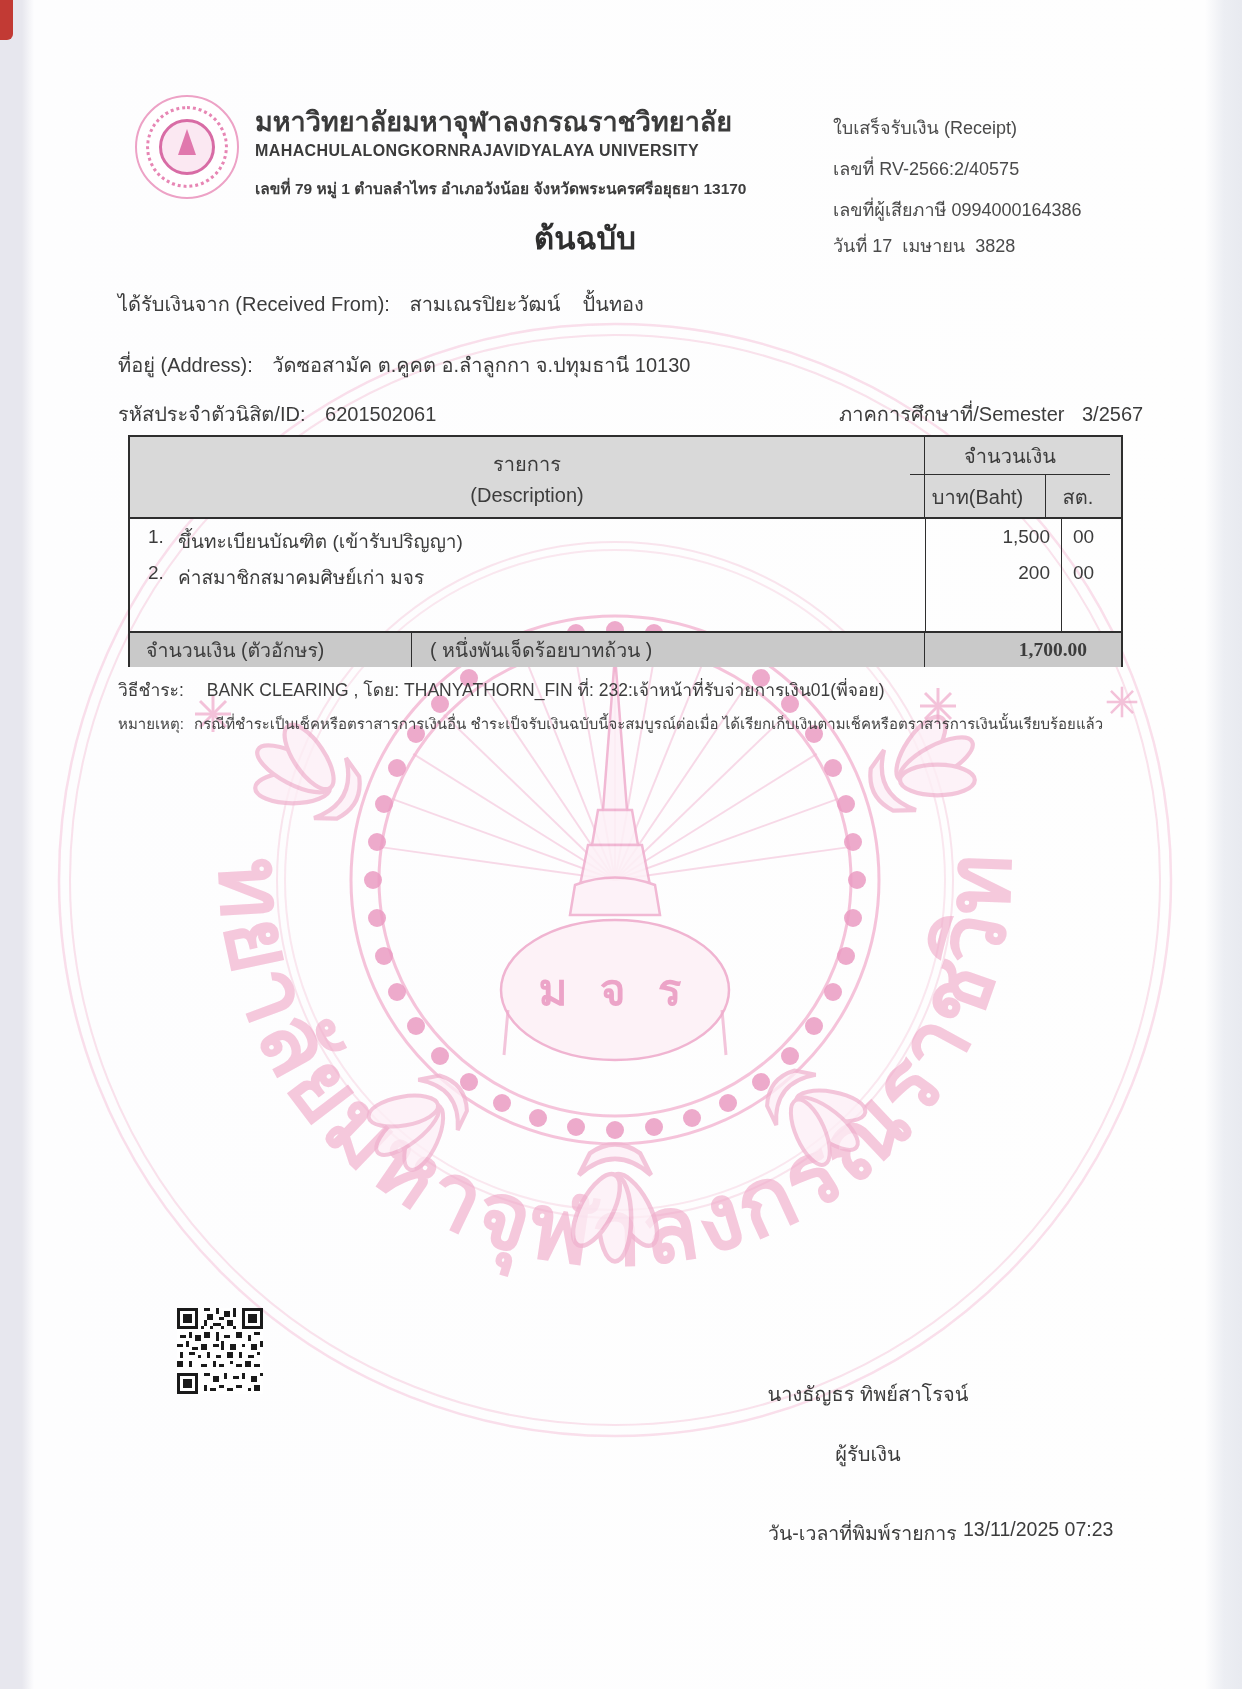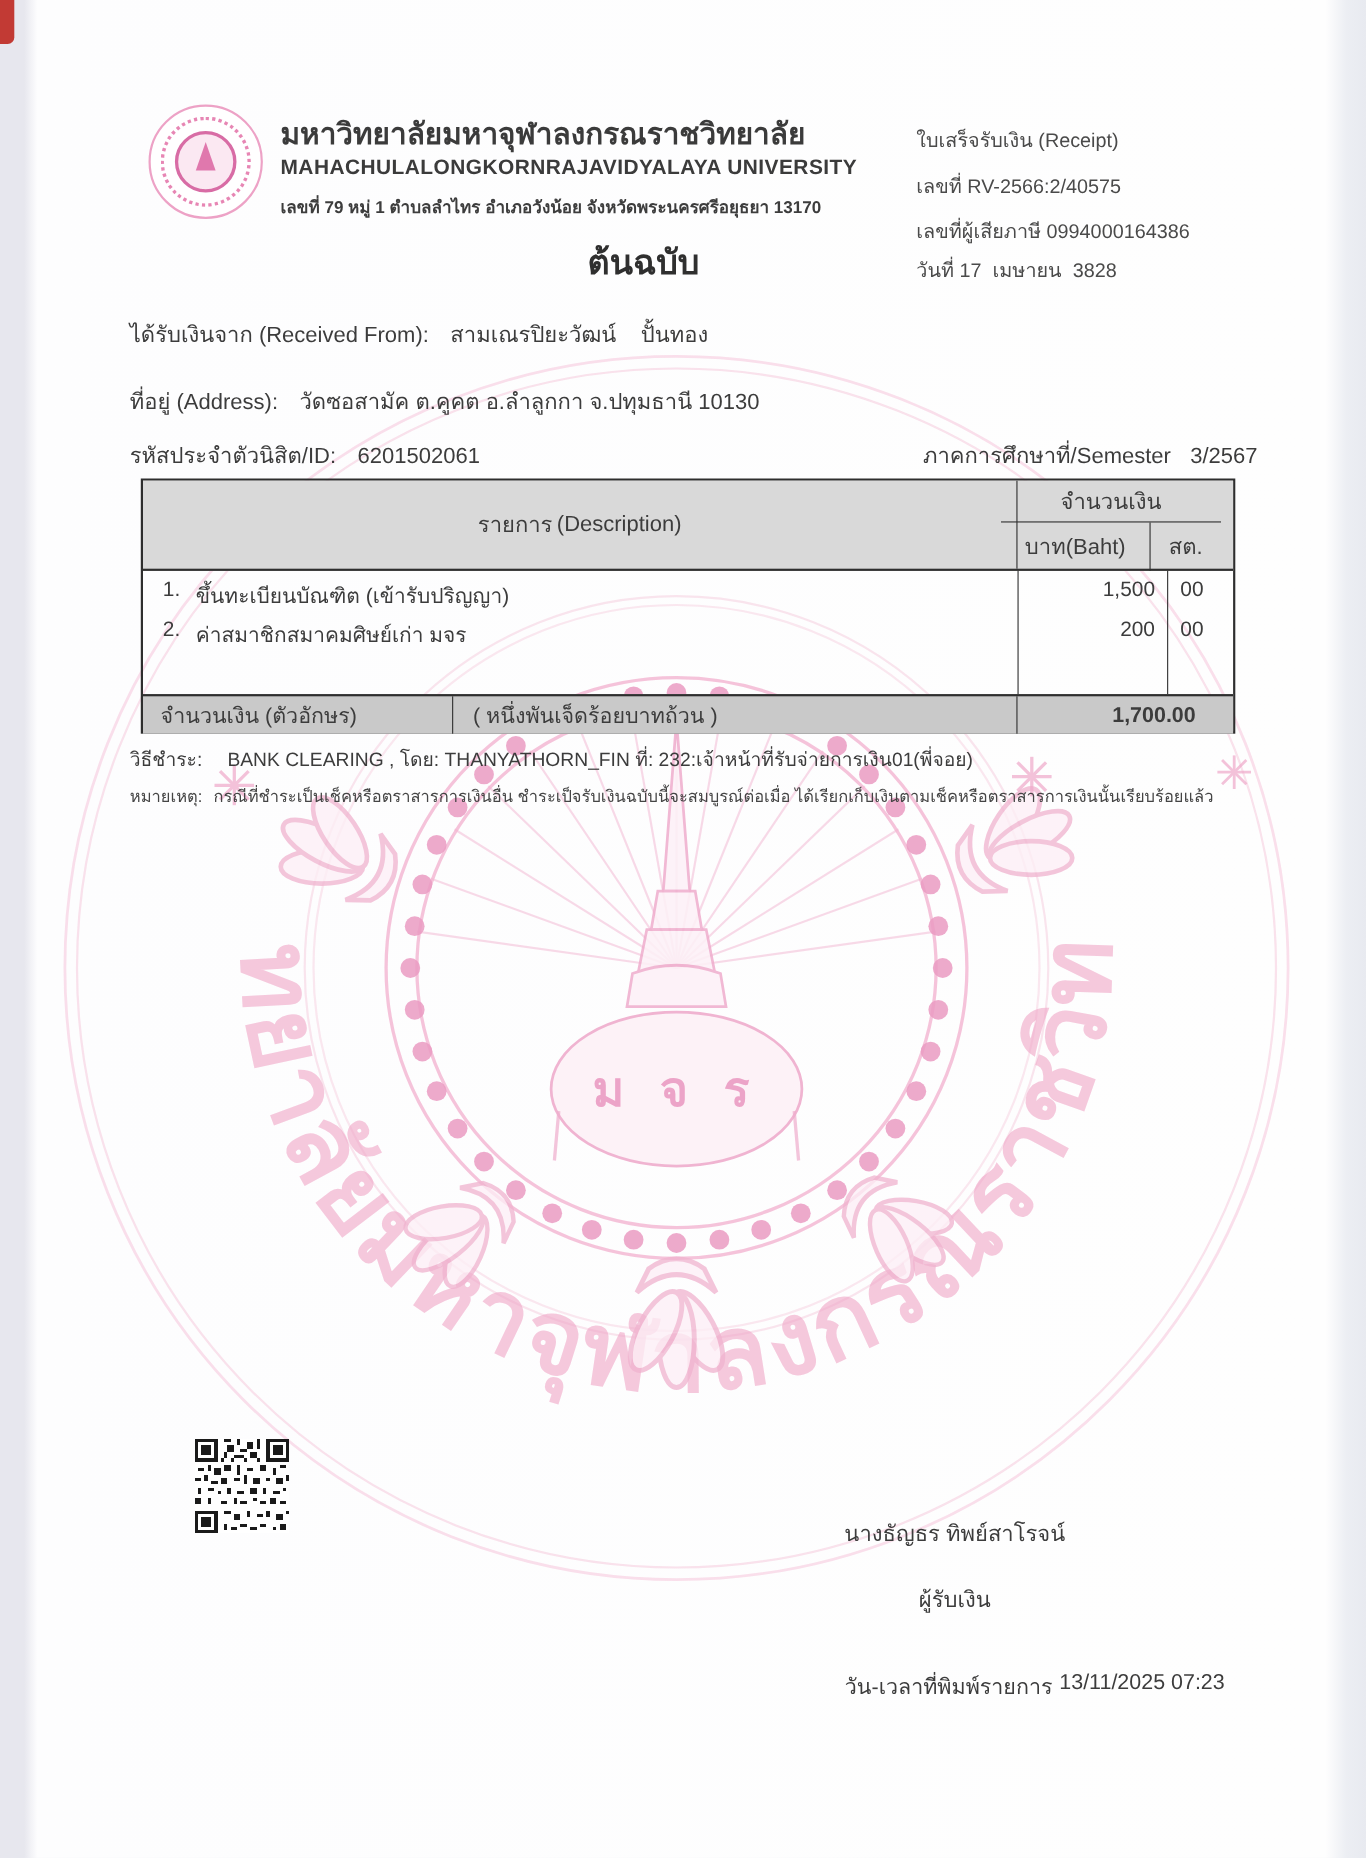--- a/index.html
+++ b/index.html
@@ -16,34 +16,34 @@
   .logo{left:135px;top:95px;width:100px;height:100px;border-radius:50%;
         border:2px solid #eda2c6;background:#fff;z-index:2;}
   .logo .dotring{position:absolute;left:9px;top:9px;right:9px;bottom:9px;border-radius:50%;
         border:3px dotted #e786b4;}
   .logo .inner{position:absolute;left:22px;top:22px;right:22px;bottom:22px;border-radius:50%;
         border:3px solid #d86ca5;background:#fbe8f2;}
   .logo .spire{position:absolute;left:50%;top:32%;width:0;height:0;transform:translateX(-50%);
         border-left:9px solid transparent;border-right:9px solid transparent;border-bottom:26px solid #e078ad;}
   
   .uni-th{left:255px;top:100px;font-size:27px;font-weight:bold;color:#3b3b3b;z-index:2;}
-  .uni-en{left:255px;top:142px;font-size:19px;font-weight:600;letter-spacing:.4px;color:#3b3b3b;z-index:2;}
+  .uni-en{left:255px;top:142px;font-size:16px;font-weight:600;letter-spacing:.4px;color:#3b3b3b;z-index:2;}
   .uni-addr{left:255px;top:176px;font-size:15.5px;font-weight:600;color:#3d3d3d;z-index:2;}
   .rcpt-line{left:833px;font-size:18px;color:#4a4a4a;z-index:2;}
   .orig-label{left:460px;top:213px;width:250px;text-align:center;font-size:31px;font-weight:bold;color:#2f2f2f;z-index:2;}
   
   .payer-line{left:118px;font-size:20px;z-index:2;}
   .payer-line .lbl{margin-right:14px;}
   .semester{left:839px;top:398px;font-size:20px;z-index:2;}
   .semester .lbl{margin-right:12px;}
   
   .rtable{left:128px;top:435px;width:995px;height:232px;z-index:2;border:2px solid #2e2e2e;box-sizing:border-box;}
   .thead{position:absolute;left:0;top:0;width:100%;height:82px;background:#d9d9d9;border-bottom:2.5px solid #2e2e2e;box-sizing:border-box;}
   .th-desc{position:absolute;left:0;top:0;width:795px;height:100%;box-sizing:border-box;border-right:1.5px solid #2e2e2e;
-           display:flex;flex-direction:row;justify-content:center;align-items:center;gap:4px;font-size:20px;}
+           display:flex;flex-direction:column;justify-content:center;align-items:center;gap:4px;font-size:20px;}
   .th-amt{position:absolute;left:780px;top:0;width:200px;height:100%;}
   .th-amt .amt-top{position:absolute;left:0;top:0;width:100%;height:38px;border-bottom:1.5px solid #2e2e2e;box-sizing:border-box;
            display:flex;align-items:center;justify-content:center;font-size:20px;}
   .th-amt .amt-baht{position:absolute;left:0;top:38px;width:136px;height:44px;border-right:1.5px solid #2e2e2e;box-sizing:border-box;
            display:flex;align-items:center;justify-content:center;font-size:20px;}
   .th-amt .amt-st{position:absolute;left:136px;top:38px;width:64px;height:44px;
            display:flex;align-items:center;justify-content:center;font-size:20px;}
   .tbody{position:absolute;left:0;top:82px;width:100%;height:112px;background:transparent;}
   .tbody .v1{position:absolute;left:795px;top:0;width:0;height:100%;border-left:1.5px solid #2e2e2e;}
   .tbody .v2{position:absolute;left:931px;top:0;width:0;height:100%;border-left:1.5px solid #2e2e2e;}
@@ -51,21 +51,21 @@
   .t-row .no{position:absolute;left:18px;}
   .t-row .desc{position:absolute;left:48px;}
   .t-row .baht{position:absolute;left:795px;width:125px;text-align:right;}
   .t-row .st{position:absolute;left:943px;}
   .tfoot{position:absolute;left:0;top:194px;width:100%;height:36px;background:#c9c9c9;border-top:2px solid #2e2e2e;box-sizing:border-box;font-size:19.5px;}
   .tfoot .cell-lbl{position:absolute;left:0;top:0;width:282px;height:100%;border-right:1.5px solid #2e2e2e;box-sizing:border-box;
            display:flex;align-items:center;padding-left:16px;}
   .tfoot .cell-words{position:absolute;left:282px;top:0;width:513px;height:100%;border-right:1.5px solid #2e2e2e;box-sizing:border-box;
            display:flex;align-items:center;padding-left:18px;}
   .tfoot .cell-amt{position:absolute;left:795px;top:0;width:200px;height:100%;
-           display:flex;align-items:center;justify-content:flex-end;padding-right:38px;box-sizing:border-box;font-weight:600;}
+           display:flex;align-items:center;justify-content:flex-end;padding-right:38px;box-sizing:border-box;font-weight:600;font-family:Liberation Serif, serif;}
   
   .pay-line{left:118px;top:676px;font-size:17.5px;z-index:2;}
   .pay-line .lbl{margin-right:18px;}
   .note-line{left:118px;top:712px;font-size:15px;z-index:2;color:#454545;}
   .note-line .lbl{margin-right:6px;}
   
   #wm{position:absolute;left:0;top:0;width:1242px;height:1689px;z-index:1;pointer-events:none;}
   
   .qr{left:177px;top:1308px;width:86px;height:86px;z-index:2;}
   

